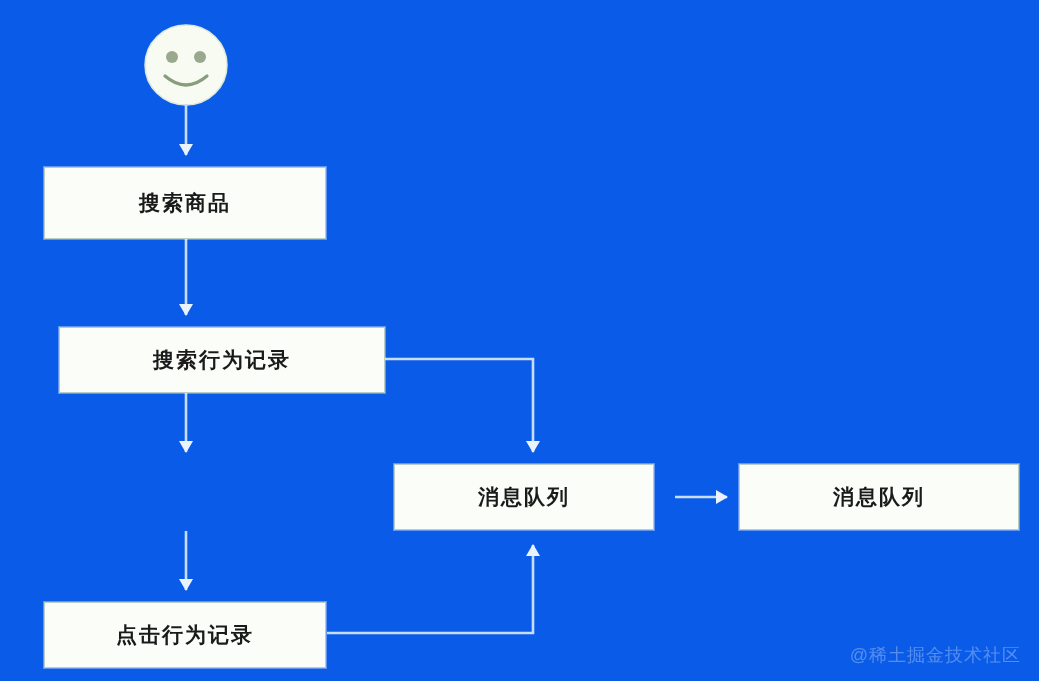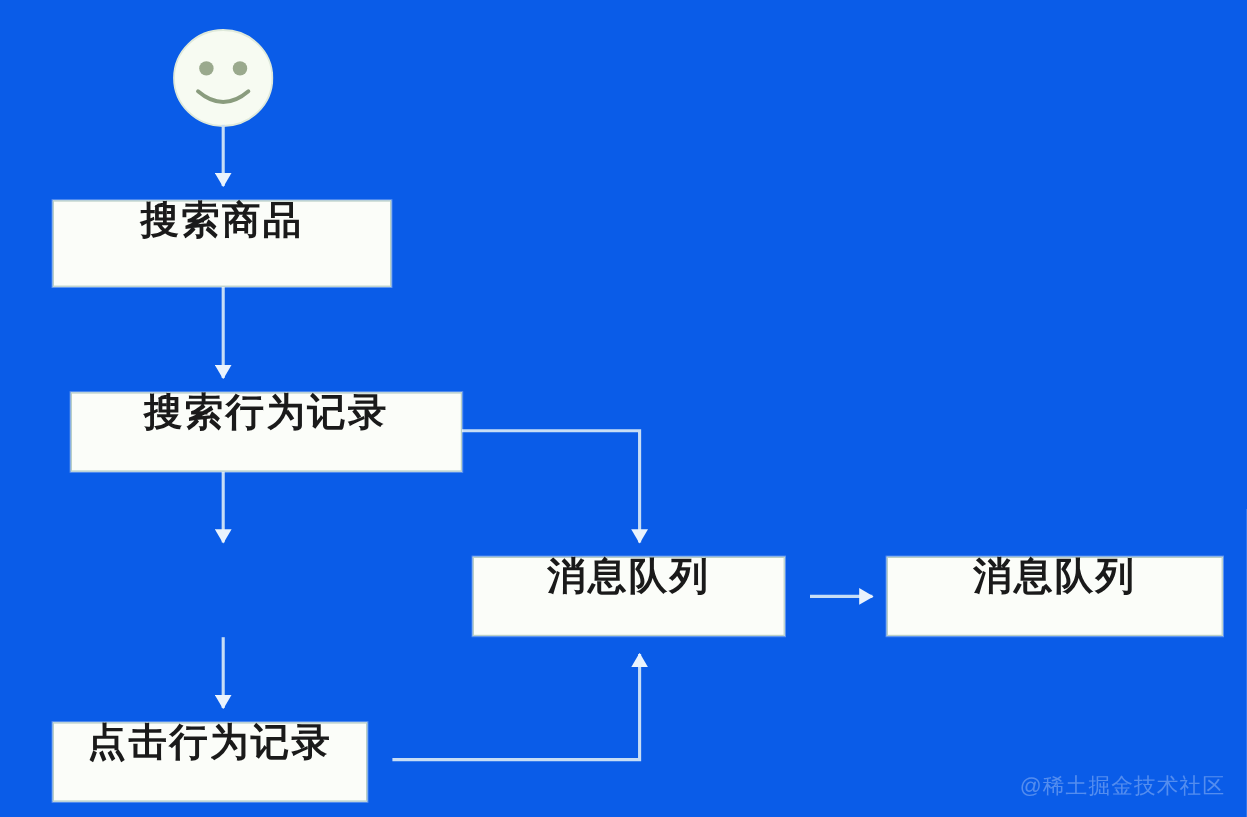--- a/index.html
+++ b/index.html
@@ -26,36 +26,37 @@
     width: 1039px;
     height: 681px;
     pointer-events: none;
   }
   .node {
     position: absolute;
     background: #fbfdf9;
     border: 1.5px solid #b9cfc6;
     box-sizing: border-box;
     display: flex;
+    align-items: center;
     justify-content: center;
     color: #1a1a1a;
-    font-size: 32px;
+    font-size: 21px;
     font-weight: bold;
     letter-spacing: 2px;
     line-height: 1;
     box-shadow: 0 0 0 1px rgba(255,255,255,0.35);
   }
   .node-label {
     display: block;
     transform: translateY(-1px);
   }
   #n-search-product   { left: 44px;  top: 167px; width: 282px; height: 72px; }
   #n-search-log       { left: 59px;  top: 327px; width: 326px; height: 66px; }
   #n-click-product    { left: 44px;  top: 464px; width: 282px; height: 66px; }
-  #n-click-log        { left: 44px;  top: 602px; width: 262px; height: 66px; }
+  #n-click-log        { left: 44px;  top: 602px; width: 282px; height: 66px; }
   #n-message-queue    { left: 394px; top: 464px; width: 260px; height: 66px; }
   #n-storage-service  { left: 739px; top: 464px; width: 280px; height: 66px; }
 
   #actor-smiley {
     position: absolute;
     left: 144px;
     top: 24px;
     width: 84px;
     height: 82px;
   }

